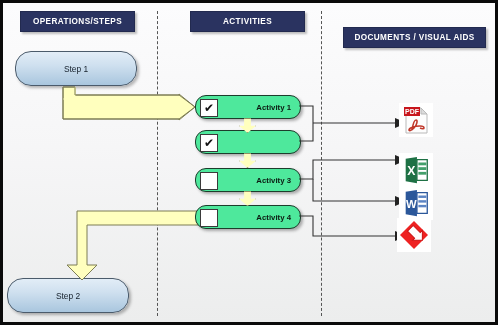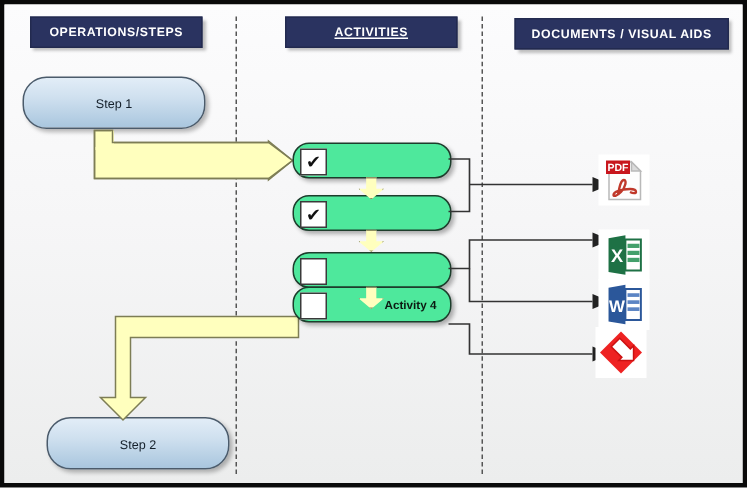--- a/index.html
+++ b/index.html
@@ -9,49 +9,49 @@
          border:3px solid #0a0a0a;background:#fdfdfd;}
   #canvas{position:absolute;inset:0;
           background:linear-gradient(180deg,#fcfcfd 0%,#f6f6f7 45%,#eceded 100%);}
 
   
   .hdr{position:absolute;background:#2a3360;color:#ffffff;
        font-weight:bold;letter-spacing:.4px;display:flex;align-items:center;
        justify-content:center;box-shadow:2px 2px 2px rgba(0,0,0,.25);
        border:1px solid #222a4f;}
   #hdr-ops{left:17px;top:8px;width:113px;height:19px;font-size:8.2px;}
-  #hdr-act{left:187px;top:8px;width:113px;height:19px;font-size:8.2px;text-decoration:underline;}
-  #hdr-doc{left:340px;top:9px;width:141px;height:19px;font-size:8.2px;align-items:center;}
+  #hdr-act{left:187px;top:8px;width:113px;height:19px;font-size:8.2px;}
+  #hdr-doc{left:340px;top:24px;width:141px;height:19px;font-size:8.2px;align-items:center;}
 
   
   .divider{position:absolute;top:8px;width:0;border-left:1.4px dashed #555;}
   #div1{left:154px;height:305px;}
   #div2{left:318px;height:305px;}
 
   
   .step{position:absolute;width:120px;height:33px;border-radius:16px;
         border:1px solid #4b5b6b;
         background:linear-gradient(180deg,#e2edf7 0%,#cfe0ef 40%,#a9c6de 100%);
         box-shadow:2px 2px 3px rgba(0,0,0,.28);
         display:flex;align-items:center;justify-content:center;
         font-size:8.4px;color:#15202b;text-align:center;}
   #step1{left:12px;top:48px;}
-  #step2{left:28px;top:275px;}
+  #step2{left:4px;top:275px;}
 
   
   .act{position:absolute;left:192px;width:104px;height:22px;border-radius:11px;
        border:1px solid #1d3d2c;background:#4ee89c;
        box-shadow:2px 2px 3px rgba(0,0,0,.3);}
   .act .lbl{position:absolute;right:9px;top:0;height:22px;display:flex;
             align-items:center;font-size:7.8px;font-weight:bold;color:#0c1a12;}
   .cbx{position:absolute;left:4px;top:3px;width:16px;height:16px;
        background:#ffffff;border:1.3px solid #3a3a3a;
        display:flex;align-items:center;justify-content:center;
        font-size:12px;line-height:1;color:#111;font-family:"DejaVu Sans",sans-serif;}
-  #act1{top:92px;} #act2{top:127px;} #act3{top:165px;} #act4{top:188px;}
+  #act1{top:92px;} #act2{top:127px;} #act3{top:165px;} #act4{top:202px;}
 
   
   .tick{position:absolute;left:236px;width:15px;height:13px;
         background:#ffffbe;border:1px solid #8f8f63;
         clip-path:polygon(30% 0,70% 0,70% 52%,100% 52%,50% 100%,0 52%,30% 52%);}
   #tick1{top:115px;} #tick2{top:150px;} #tick3{top:188px;}
 
   
   .blockarrow{position:absolute;}
   .blockarrow svg{display:block;overflow:visible;}
@@ -102,26 +102,28 @@
     </div>
 
     <div class="blockarrow" style="left:62px;top:206px;">
       <svg width="136" height="74" viewBox="0 0 136 74">
         <path d="M134 2 L134 16 L22 16 L22 56 L32 56 L17 71 L2 56 L12 56 L12 2 Z" fill="#ffffbe" stroke="#7d7d55" stroke-width="1"></path>
       </svg>
     </div>
 
     <div class="act" id="act1">
       <div class="cbx">✔</div>
+      <div class="lbl">Activity 1</div>
     </div>
     <div class="act" id="act2">
       <div class="cbx">✔</div>
     </div>
     <div class="act" id="act3">
       <div class="cbx"></div>
+      <div class="lbl">Activity 3</div>
     </div>
     <div class="act" id="act4">
       <div class="cbx"></div>
       <div class="lbl">Activity 4</div>
     </div>
 
     <div class="tick" id="tick1"></div>
     <div class="tick" id="tick2"></div>
     <div class="tick" id="tick3"></div>
 

